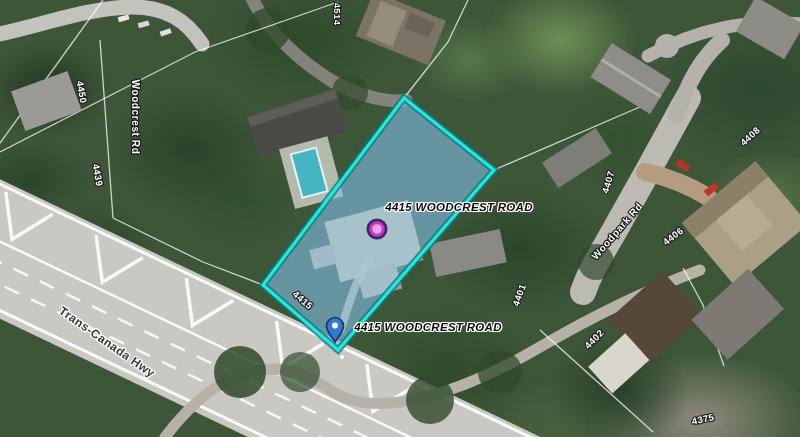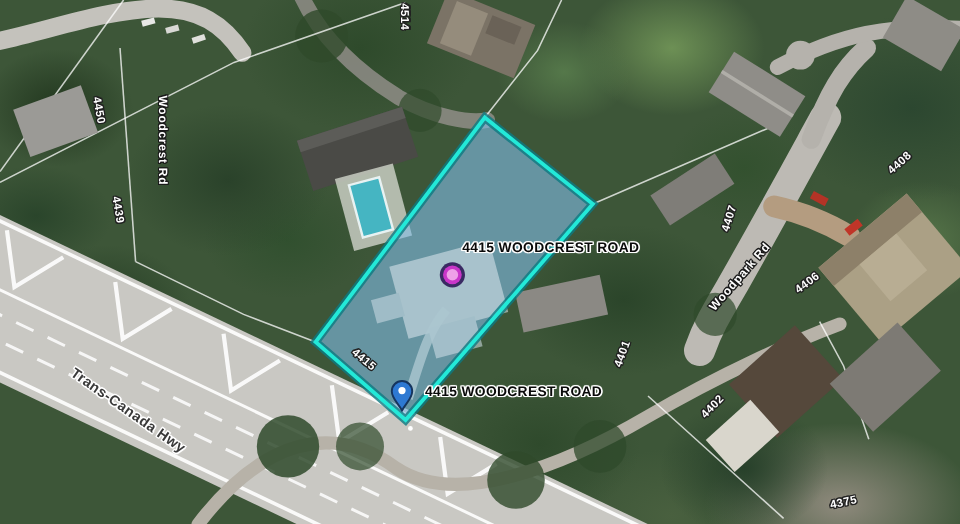--- a/index.html
+++ b/index.html
@@ -39,20 +39,21 @@
     font-size:10px;color:#ffffff;letter-spacing:.6px;
     text-shadow:-1px -1px 0 #1a1a1a,1px -1px 0 #1a1a1a,-1px 1px 0 #1a1a1a,1px 1px 0 #1a1a1a,0 -1px 0 #1a1a1a,0 1px 0 #1a1a1a,-1px 0 0 #1a1a1a,1px 0 0 #1a1a1a;
   }
   .hwy{
     font-size:12px;color:#3a3a3a;letter-spacing:.4px;
     text-shadow:-1px -1px 0 #fff,1px -1px 0 #fff,-1px 1px 0 #fff,1px 1px 0 #fff,0 -1px 0 #fff,0 1px 0 #fff,-1px 0 0 #fff,1px 0 0 #fff,0 0 3px #fff;
   }
   .addr{
     font-size:11.5px;color:#0a0a0a;letter-spacing:.3px;
     text-shadow:-1px -1px 0 #fff,1px -1px 0 #fff,-1px 1px 0 #fff,1px 1px 0 #fff,0 -1px 0 #fff,0 1px 0 #fff,-1px 0 0 #fff,1px 0 0 #fff,0 0 2px #fff;
+    font-style:italic;
   }
 </style>
 </head>
 <body>
 
 <div id="stage">
 
   <svg width="800" height="437" viewBox="0 0 800 437">
 
     <g transform="rotate(25.5,0,218)">

